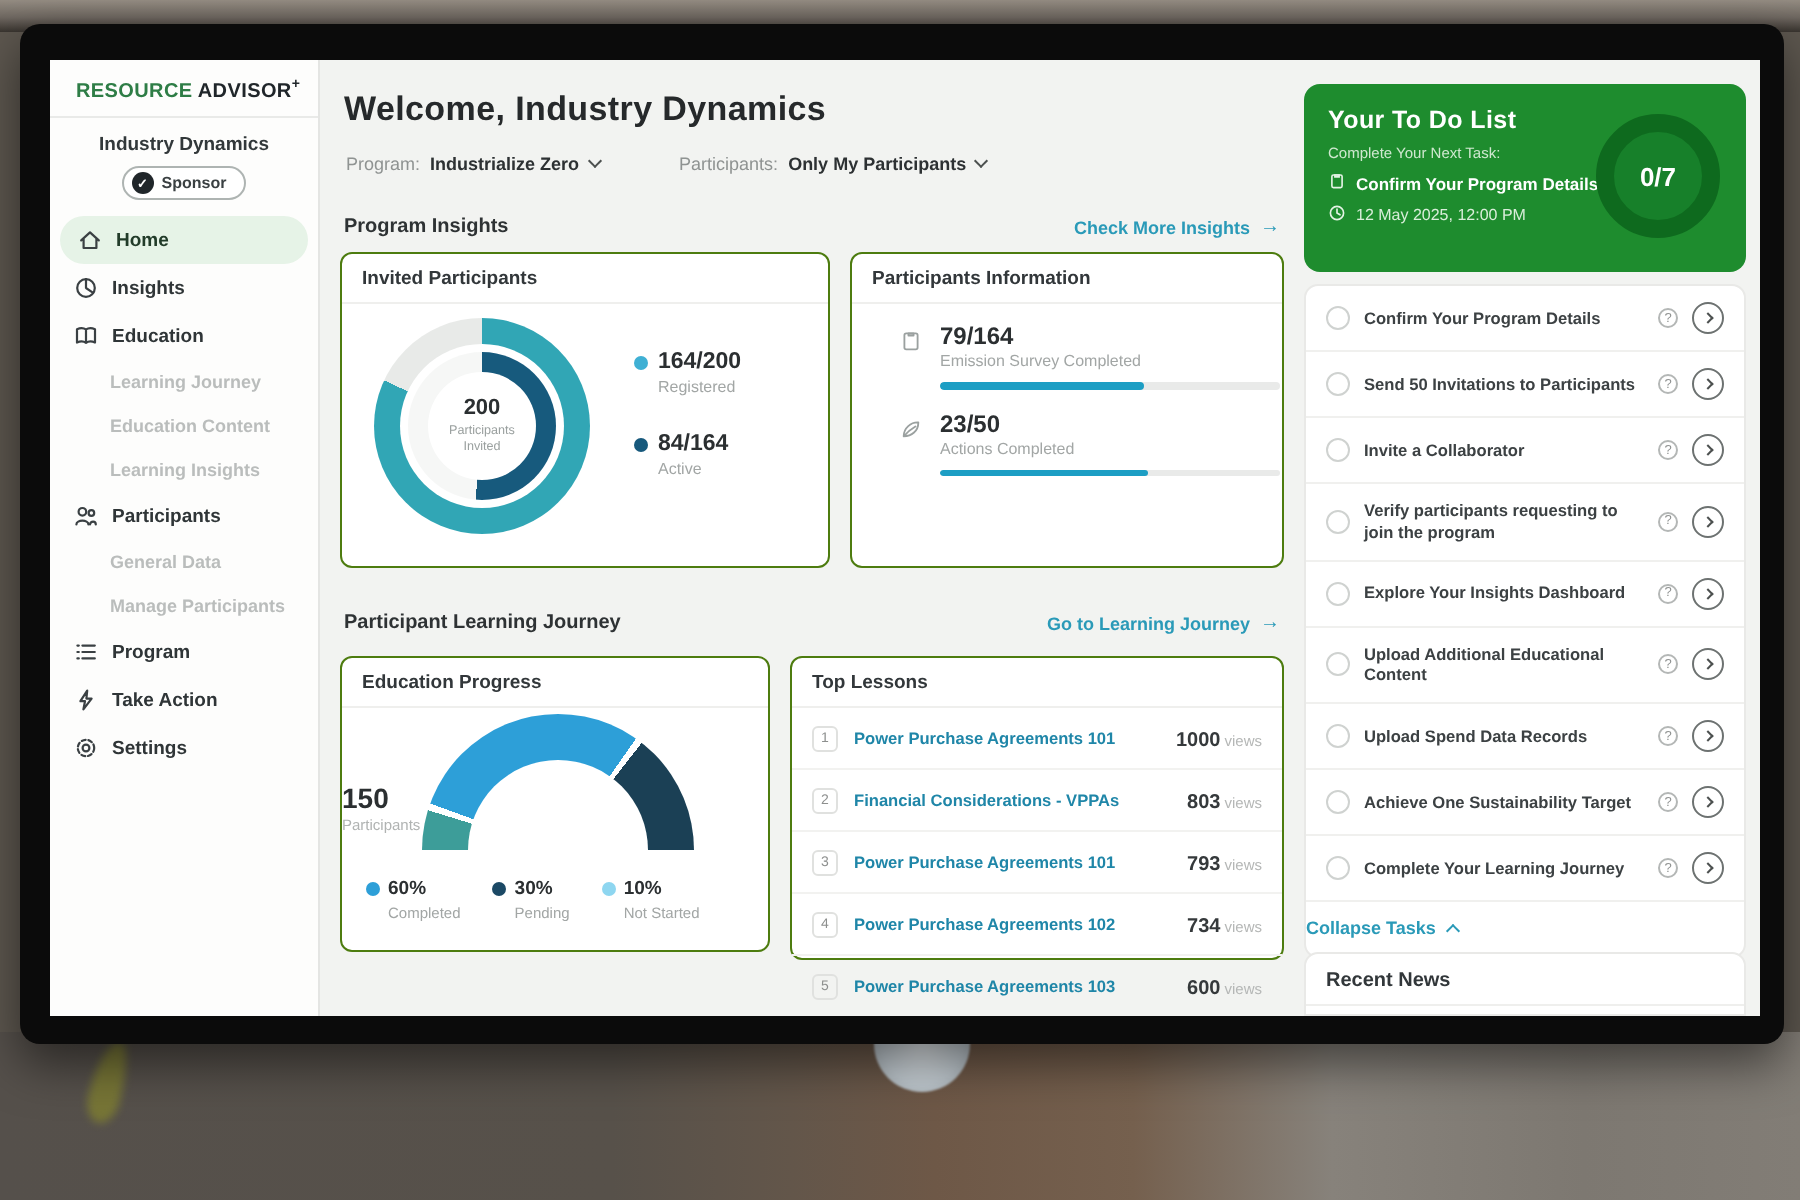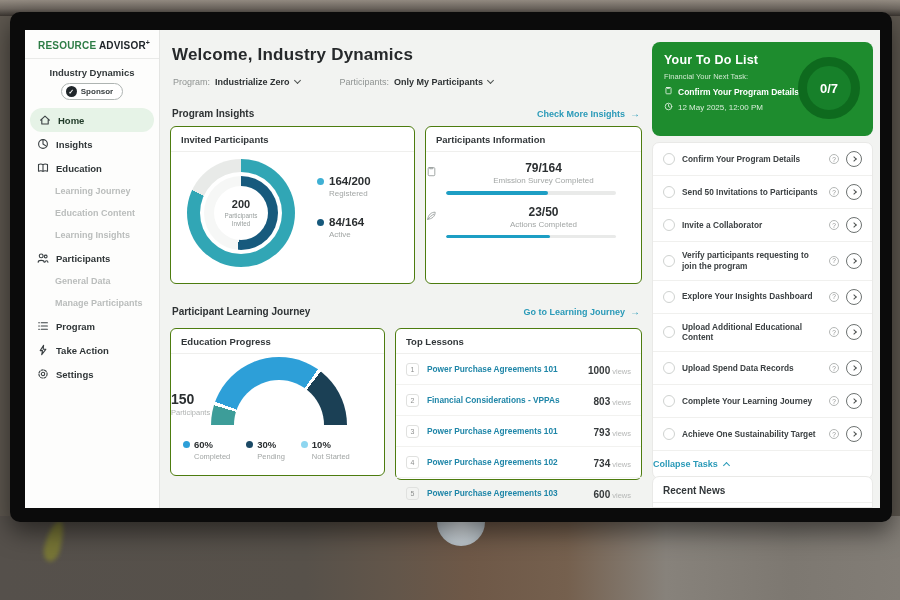--- a/index.html
+++ b/index.html
@@ -73,21 +73,21 @@
   .d-legend { position:absolute; left:146px; top:48px; }
   .d-item { margin-bottom:18px; }
   .d-top { display:flex; align-items:center; gap:5px; }
   .dot { width:7px; height:7px; border-radius:50%; flex:none; }
   .dot-reg { background:#3fb0d4; } .dot-act { background:#17597c; }
   .dot-c { background:#2d9fd8; } .dot-p { background:#1b4965; } .dot-n { background:#8ed6f0; }
   .d-value { font-size:11.5px; font-weight:bold; color:#2b2f31; }
   .d-label { font-size:8px; color:#a2a6a5; margin:2px 0 0 12px; }
 
   .card-info { left:265px; top:96px; width:217px; height:158px; }
-  .info-body { padding:9px 0;text-align:center; }
+  .info-body { padding:9px 24px; }
   .info-row { position:relative; padding-left:20px; margin-bottom:10px; }
   .info-icon { position:absolute; left:0; top:2px; width:11px; height:11px; }
   .info-icon svg { width:11px; height:11px; stroke:#9ba1a0; fill:none; stroke-width:1; stroke-linecap:round; stroke-linejoin:round; }
   .info-value { font-size:12px; font-weight:bold; color:#2b2f31; }
   .info-label { font-size:8px; color:#a2a6a5; margin-top:1px; }
   .bar { width:170px; height:3.5px; background:#e9eae9; border-radius:2px; margin-top:6px; overflow:hidden; }
   .bar-fill { height:100%; background:#1d9ec4; border-radius:2px; }
 
   .card-edu { left:10px; top:298px; width:215px; height:148px; }
   .gauge { position:absolute; left:40px; top:28px; width:136px; height:68px; overflow:hidden; }
@@ -377,21 +377,21 @@
             <span class="rank">5</span>
             <span class="lesson-title">Power Purchase Agreements 103</span>
             <span><span class="views-num">600</span><span class="views-suffix">views</span></span>
           </div>
         </section>
       </main>
 
       <aside class="todo-col">
         <div class="todo-card">
           <div class="todo-title">Your To Do List</div>
-          <div class="todo-sub">Financial Your Next Task:</div>
+          <div class="todo-sub">Complete Your Next Task:</div>
           <div class="todo-next">
             <span class="w-icon"><svg viewBox="0 0 12 12">
                   <rect x="2.6" y="2" width="6.8" height="8.4" rx="1" fill="none"></rect>
                   <path d="M4.6 2 H7.4 V3.2 H4.6 Z" fill="none"></path>
                 </svg></span>
             <span>Confirm Your Program Details</span>
           </div>
           <div class="todo-due">
             <span class="w-icon"><svg viewBox="0 0 12 12">
                   <circle cx="6" cy="6" r="4.4" fill="none"></circle>
@@ -456,29 +456,29 @@
           <div class="task">
             <span class="task-check"></span>
             <span class="task-label">Upload Spend Data Records</span>
             <span class="task-help">?</span>
             <span class="task-go">
                 <span class="chev right"></span>
               </span>
           </div>
           <div class="task">
             <span class="task-check"></span>
+            <span class="task-label">Achieve One Sustainability Target</span>
+            <span class="task-help">?</span>
+            <span class="task-go">
+                <span class="chev right"></span>
+              </span>
+          </div>
+          <div class="task">
+            <span class="task-check"></span>
             <span class="task-label">Complete Your Learning Journey</span>
-            <span class="task-help">?</span>
-            <span class="task-go">
-                <span class="chev right"></span>
-              </span>
-          </div>
-          <div class="task">
-            <span class="task-check"></span>
-            <span class="task-label">Achieve One Sustainability Target</span>
             <span class="task-help">?</span>
             <span class="task-go">
                 <span class="chev right"></span>
               </span>
           </div>
           <div class="collapse">
             <span>Collapse Tasks</span>
             <span class="chev up"></span>
           </div>
         </div>

